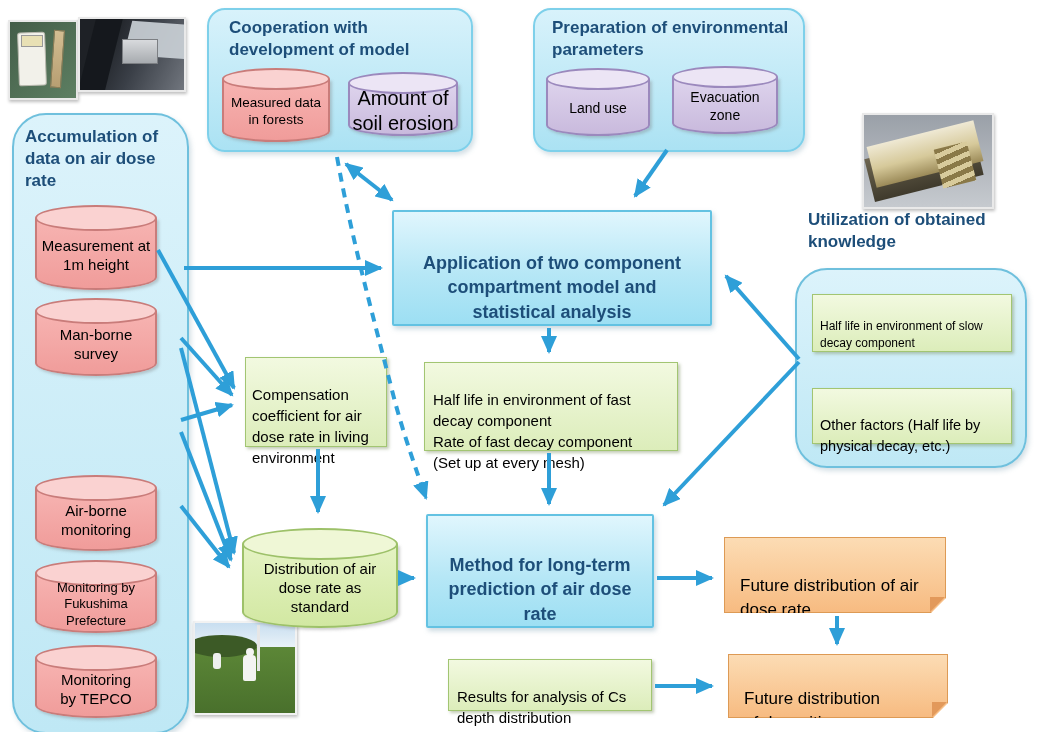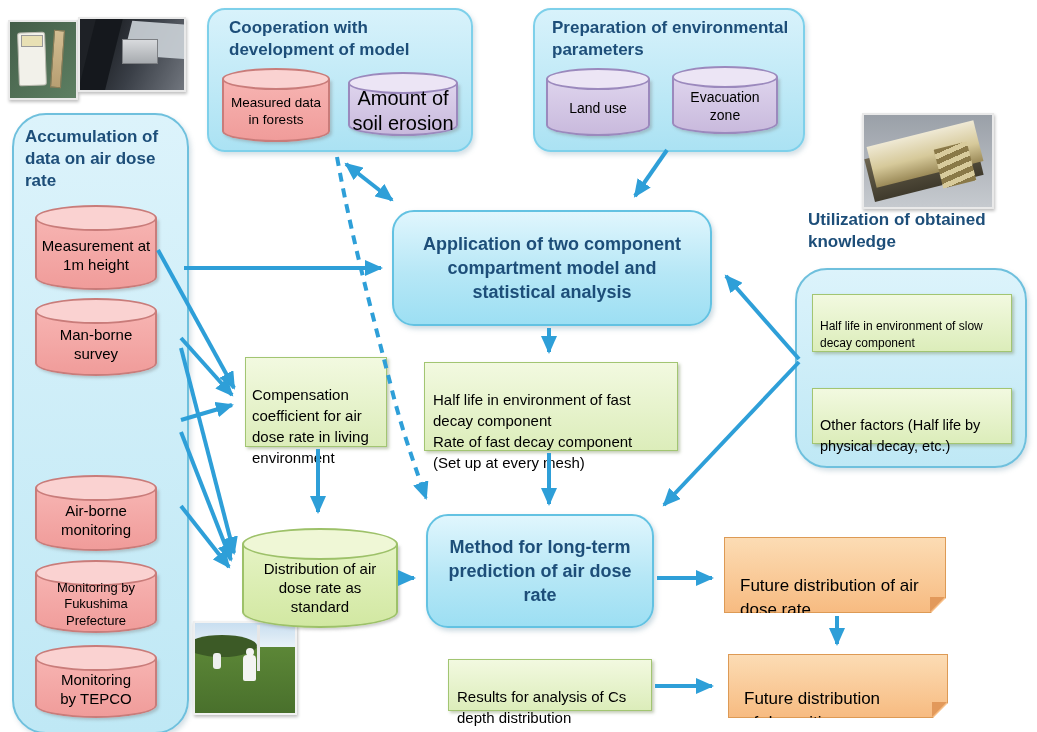--- a/index.html
+++ b/index.html
@@ -8,23 +8,23 @@
   .abs{position:absolute;}
   .heading{color:#1d4e79;font-weight:bold;line-height:1.28;}
   
   .panel{background:linear-gradient(180deg,#dcf3fb 0%,#bfe8f5 100%);
          border:2.5px solid #6fc0dd;border-radius:34px;
          box-shadow:2px 3px 5px rgba(110,150,170,.30);}
   .topbox{background:linear-gradient(180deg,#d8f2fb 0%,#abe2f3 100%);
           border:2px solid #7ed0ea;border-radius:18px;
           box-shadow:2px 3px 5px rgba(110,150,170,.30);}
   .bluebox{background:linear-gradient(180deg,#e0f6fd 0%,#b6e7f6 55%,#9ddff3 100%);
-           border:2.5px solid #63c2e2;border-radius:22px;
+           border:2.5px solid #63c2e2;border-radius:2px;
            box-shadow:2px 3px 5px rgba(110,150,170,.35);
-           display:flex;align-items:center;justify-content:center;text-align:center;}
+           display:flex;align-items:flex-end;justify-content:center;text-align:center;}
   .bluebox .lbl{font-weight:bold;color:#1d4e79;font-size:18px;line-height:1.35;white-space:pre-line;}
   .greenbox{background:linear-gradient(180deg,#f2f9e0 0%,#dcedba 100%);
             border:1.5px solid #a2c572;box-shadow:2px 2px 3px rgba(120,140,90,.45);
             font-size:15px;line-height:1.4;white-space:pre-line;}
   .orangebox{background:linear-gradient(180deg,#fcdcb4 0%,#f7bb81 100%);
              border:1.5px solid #dd9a55;
              clip-path:polygon(0 0,100% 0,100% calc(100% - 15px),calc(100% - 15px) 100%,0 100%);
              filter:drop-shadow(2px 3px 2px rgba(150,110,60,.45));
              font-size:17px;line-height:1.45;white-space:pre-line;}
   .orangebox .fold{position:absolute;right:0;bottom:0;width:15px;height:15px;background:#e2995b;

